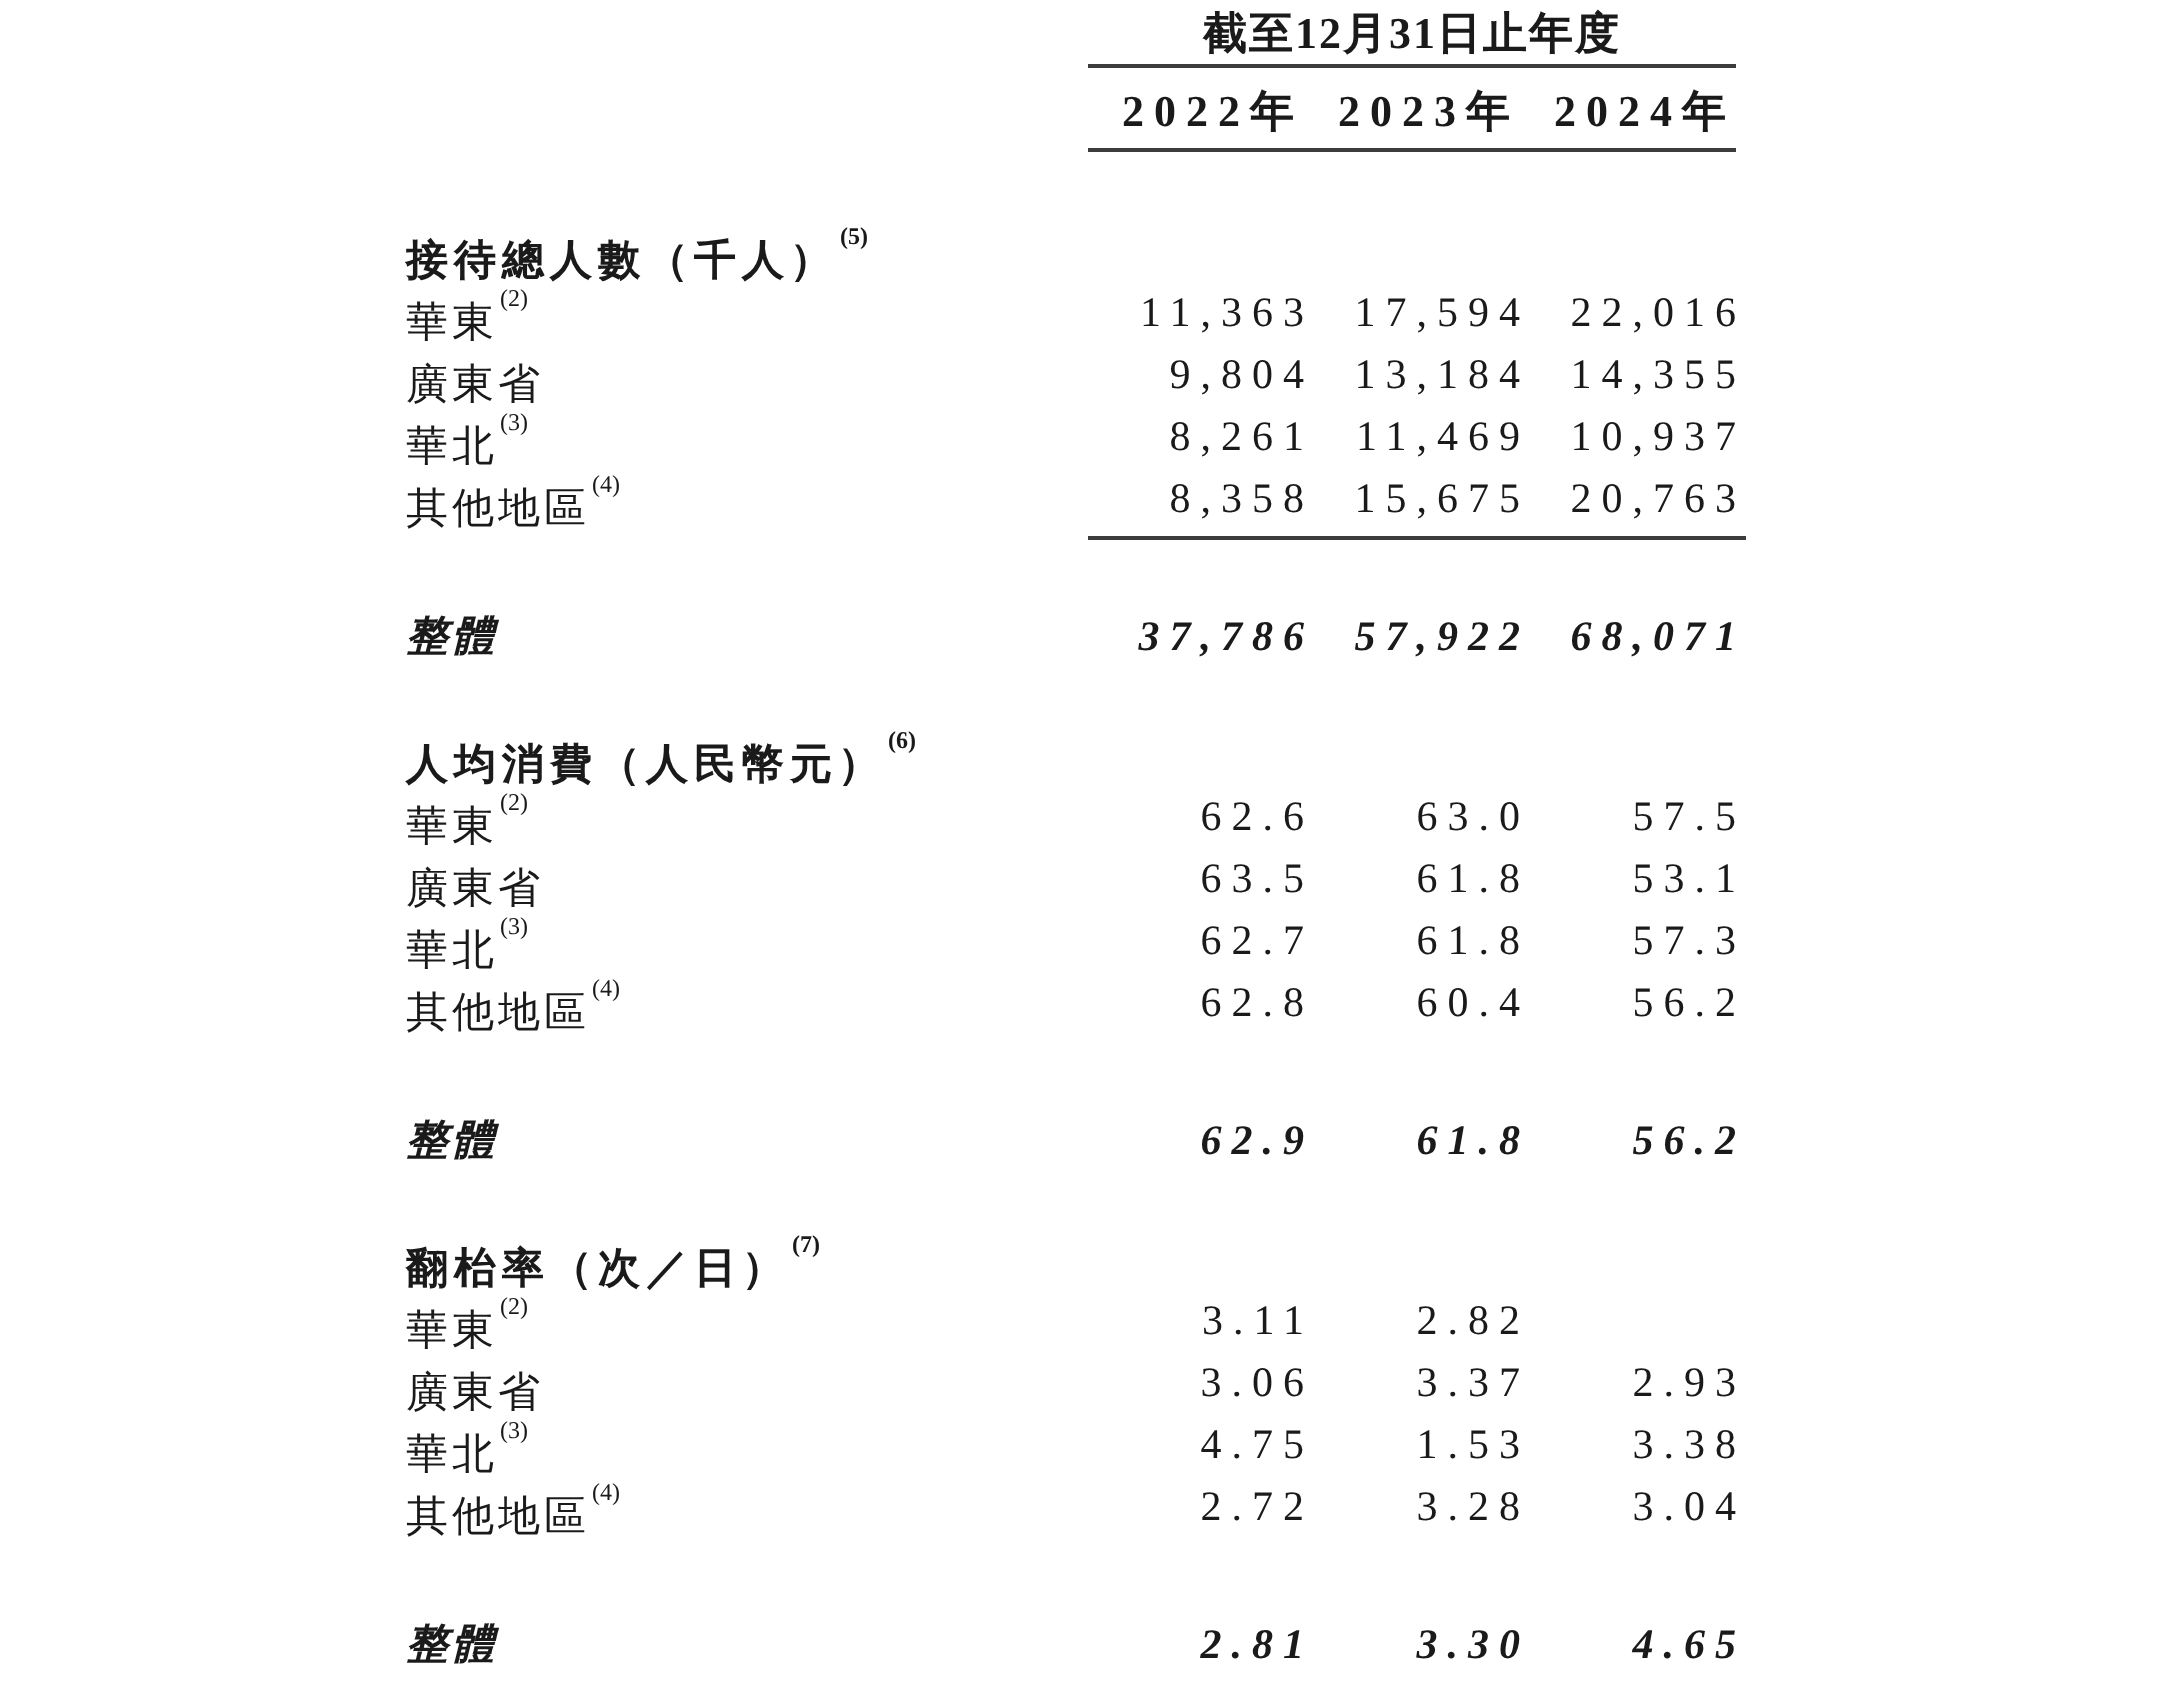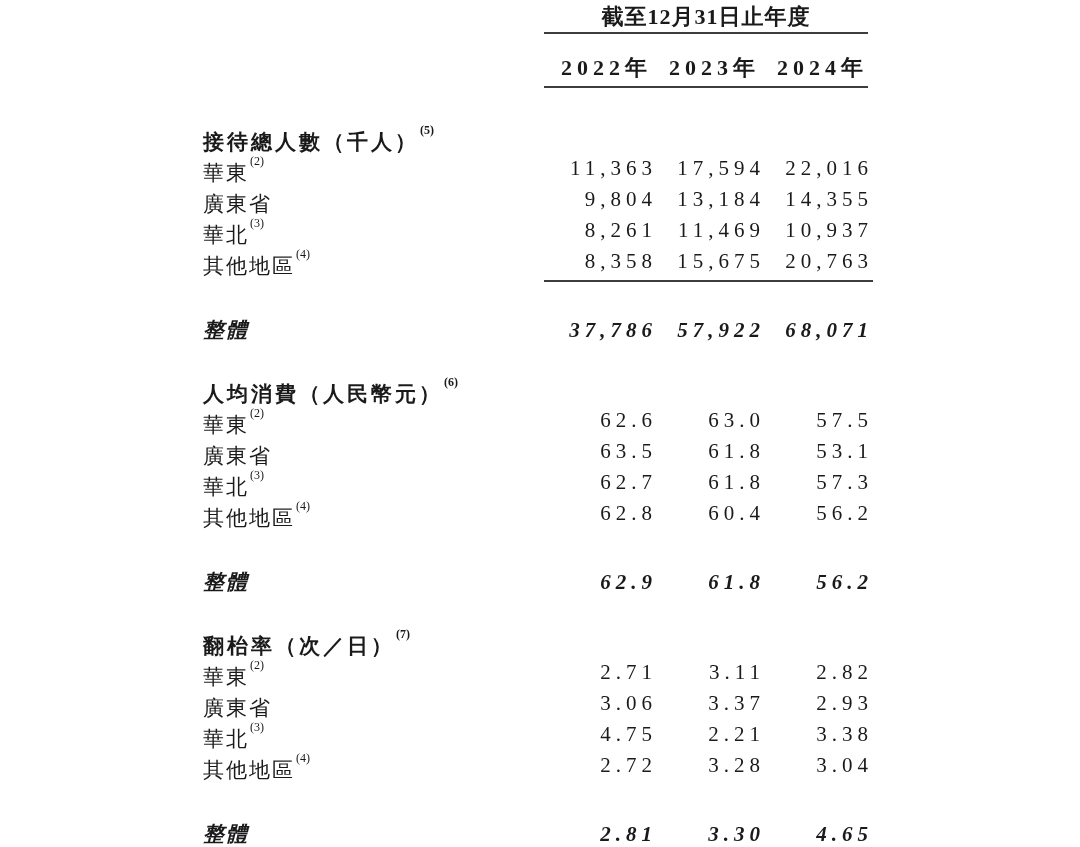--- a/index.html
+++ b/index.html
@@ -56,21 +56,21 @@
   .head1 .span3{
     grid-column:2/5;
     text-align:center;
     font-size:22px;
     font-weight:bold;
     letter-spacing:1px;
     line-height:30px;
     border-bottom:2px solid var(--rule);
     white-space:nowrap;
   }
-  .head2{margin-top:20px;}
+  .head2{margin-top:8px;}
   .head2 .ycell{
     text-align:right;
     font-size:22px;
     font-weight:bold;
     letter-spacing:5px;
     line-height:28px;
     padding-bottom:4px;
     border-bottom:2px solid var(--rule);
     white-space:nowrap;
   }
@@ -170,34 +170,33 @@
       <div class="cell num bold">61.8</div>
       <div class="cell num bold">56.2</div>
     </div>
 
     <div class="row sec-title-row mt-sec">
       <div class="cell sec-title"><span>翻枱率（次／日）</span><sup class="sup">(7)</sup></div>
     </div>
 
     <div class="row r">
       <div class="cell label"><span>華東</span><sup class="sup">(2)</sup></div>
-      <div class="cell num">2.71</div>
       <div class="cell num">3.11</div>
       <div class="cell num">2.82</div>
     </div>
     <div class="row r">
       <div class="cell label"><span>廣東省</span><sup class="sup"></sup></div>
       <div class="cell num">3.06</div>
       <div class="cell num">3.37</div>
       <div class="cell num">2.93</div>
     </div>
     <div class="row r">
       <div class="cell label"><span>華北</span><sup class="sup">(3)</sup></div>
       <div class="cell num">4.75</div>
-      <div class="cell num">2.21</div>
+      <div class="cell num">1.53</div>
       <div class="cell num">3.38</div>
     </div>
     <div class="row r">
       <div class="cell label"><span>其他地區</span><sup class="sup">(4)</sup></div>
       <div class="cell num">2.72</div>
       <div class="cell num">3.28</div>
       <div class="cell num">3.04</div>
     </div>
 
     <div class="row r mt-total">

